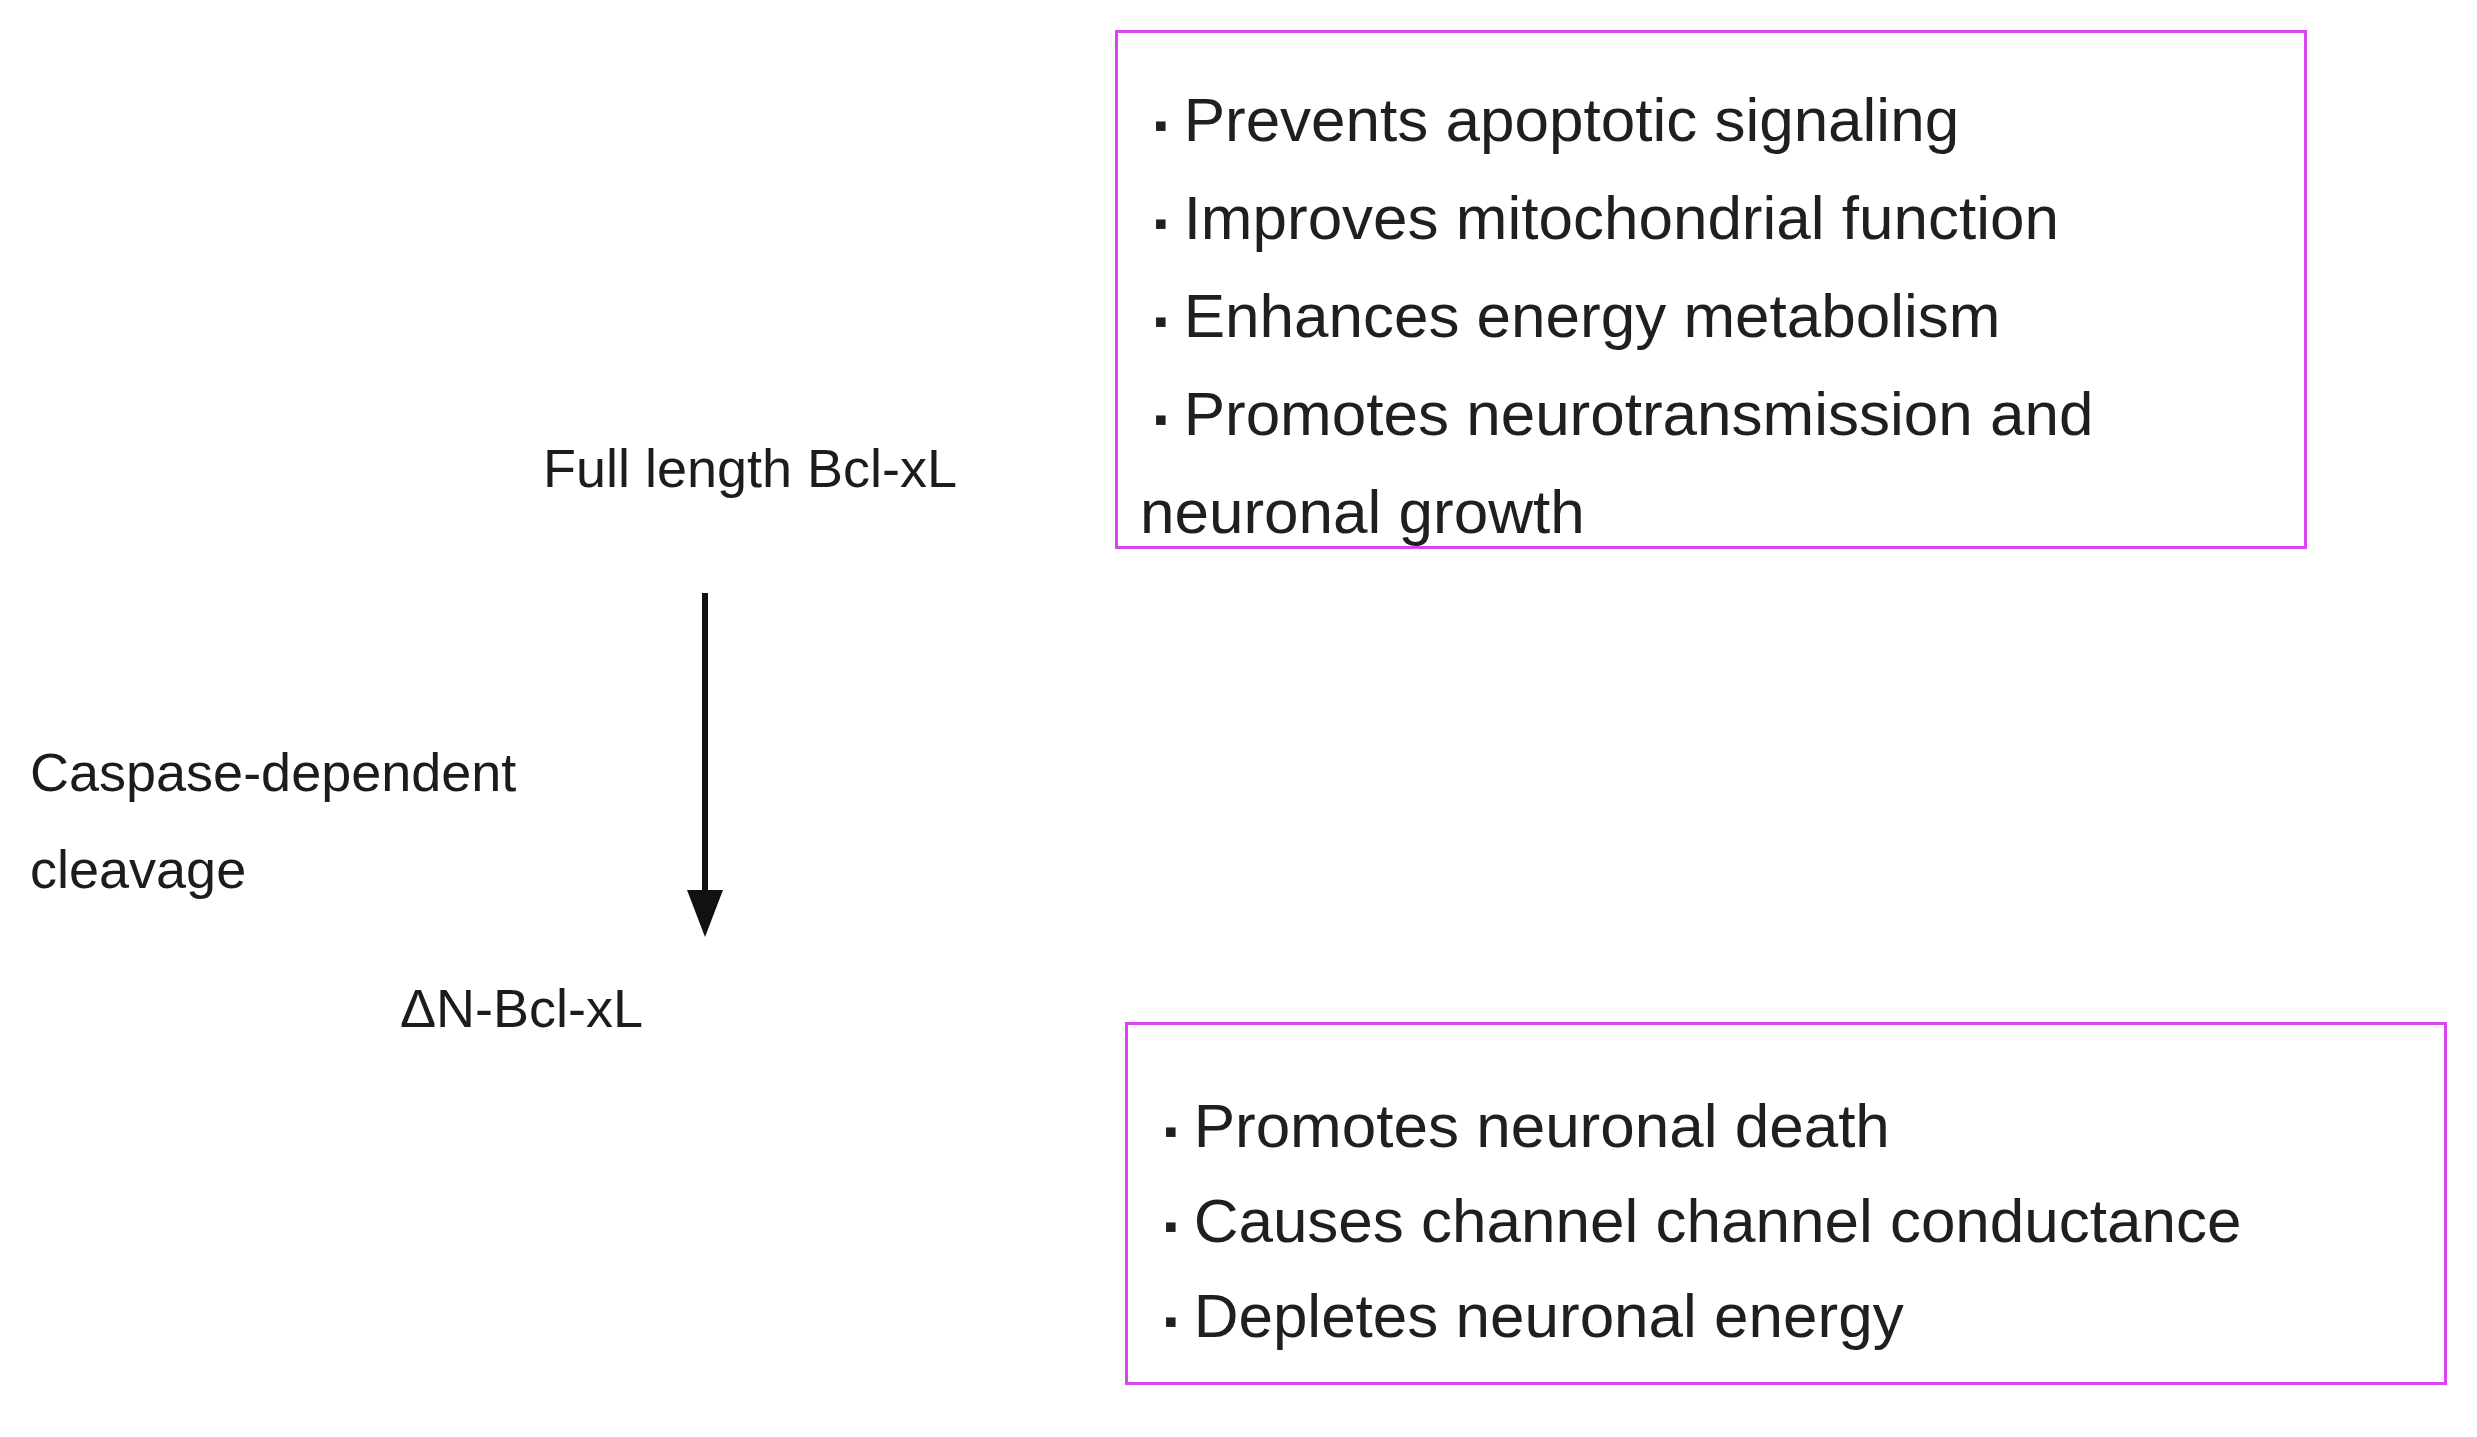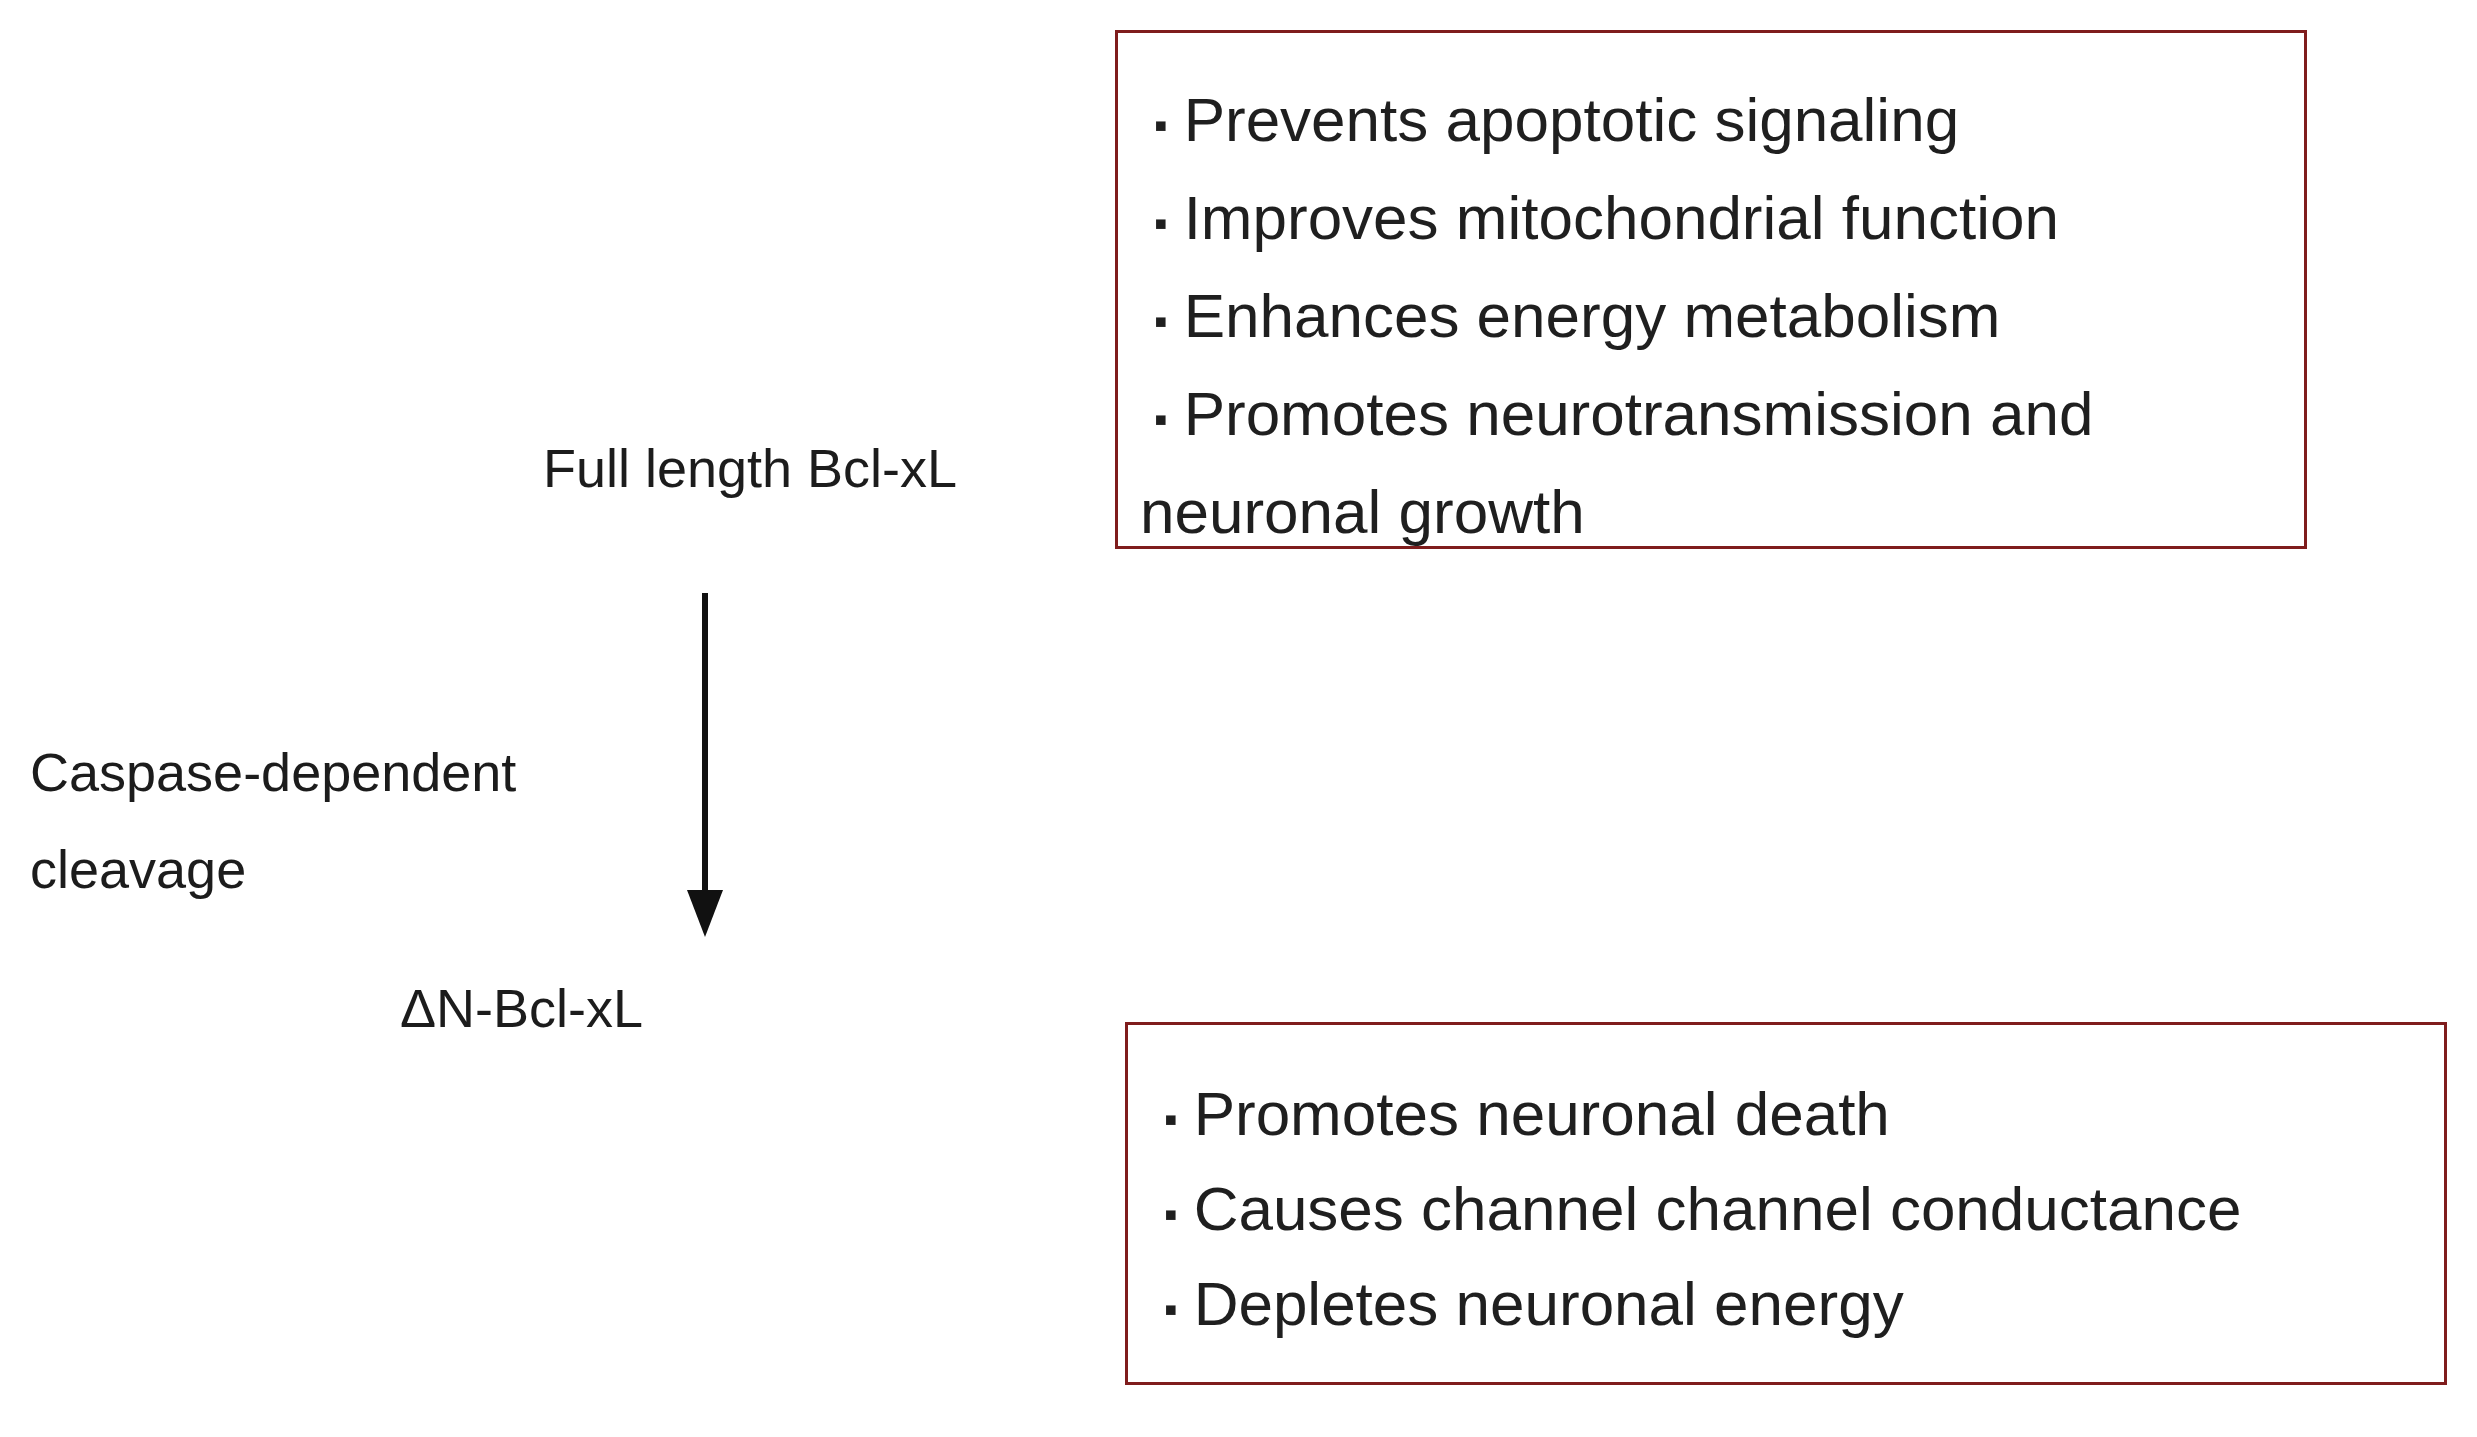--- a/index.html
+++ b/index.html
@@ -41,40 +41,40 @@
     width: 600px;
     text-align: left;
   }
   .arrow-svg {
     position: absolute;
     left: 683px;
     top: 590px;
   }
   .info-box {
     position: absolute;
-    border: 3px solid #7f1d1d;
+    border: 3px solid #d946ef;
     box-sizing: border-box;
     background: #ffffff;
     font-size: 62px;
     color: #1f1f1f;
   }
   .box-top {
     left: 1115px;
     top: 30px;
     width: 1192px;
     height: 519px;
     padding: 40px 18px 0 22px;
     line-height: 93px;
   }
   .box-bottom {
     left: 1125px;
     top: 1022px;
     width: 1322px;
     height: 363px;
-    padding: 44px 18px 0 22px;
+    padding: 56px 18px 0 22px;
     line-height: 90px;
   }
   .box-item {
     text-indent: 14px;
   }
   .bullet {
     font-size: 0.62em;
     margin-right: 16px;
     vertical-align: 0.08em;
   }

